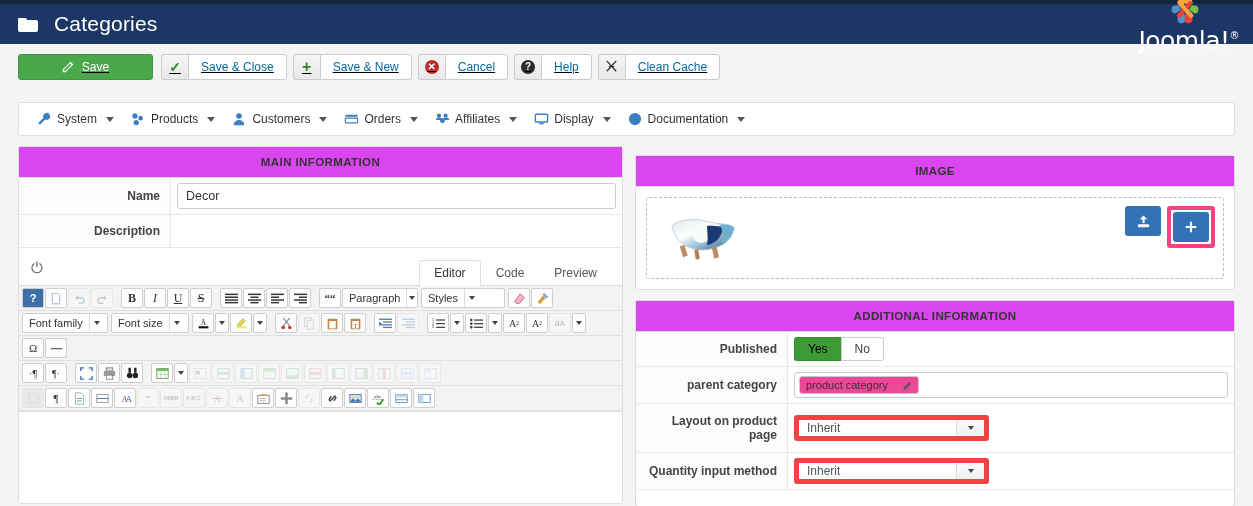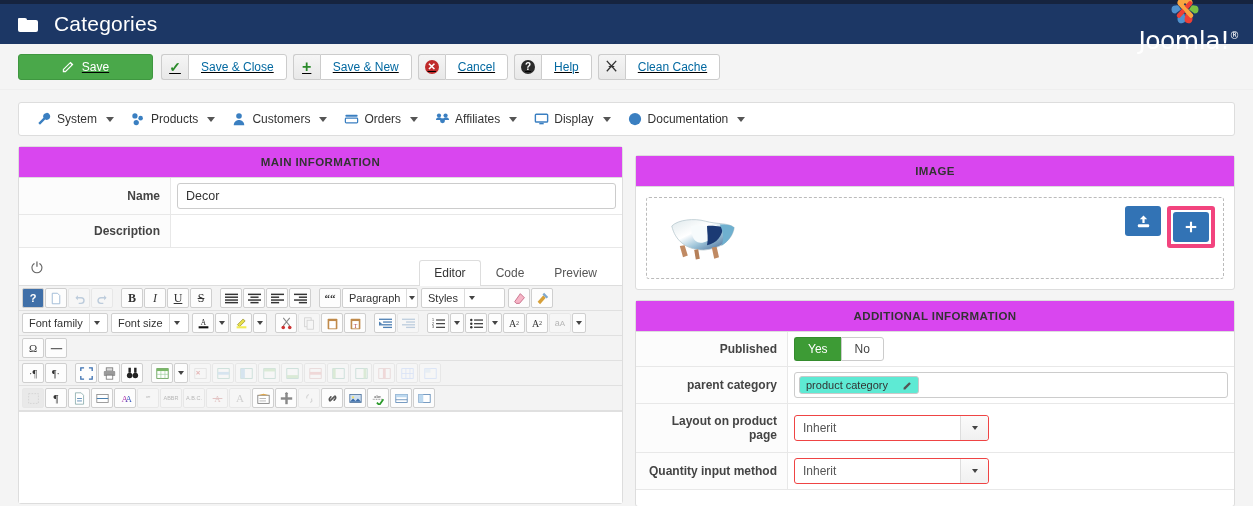--- a/index.html
+++ b/index.html
@@ -320,40 +320,40 @@
   .toggle .opt {
     padding: 0 13px;
     display: flex; align-items: center;
     font-size: 12px;
     border: 1px solid #ccc;
     background: #fff;
     color: #444;
   }
   .toggle .opt:first-child { border-radius: 3px 0 0 3px; border-right: none; }
   .toggle .opt:last-child  { border-radius: 0 3px 3px 0; }
-  .toggle .opt.on { background: #3d9b35; border-color: #358c2e; color: #ffffff; }
+  .toggle .opt.on { background: #3d9b35; border-color: #358c2e; color: #000000; }
   .tagfield {
     width: 100%; height: 26px;
     border: 1px solid #ccc; border-radius: 3px;
     background: #fff;
     display: flex; align-items: center;
     padding: 0 4px;
   }
   .tag {
-    background: #5eead4;
+    background: #ec4899;
     border: 1px solid #c9c9c9;
     border-radius: 3px;
     font-size: 11px; color: #333;
     padding: 2px 6px;
     display: flex; align-items: center; gap: 15px;
   }
   .selectbox {
     width: 195px; height: 26px;
     display: flex; align-items: stretch;
-    border: 1px solid #ef4444; border-radius: 3px; background: #fff; gap: 24px;
+    border: 5px solid #ef4444; border-radius: 3px; background: #fff; gap: 24px;
   }
   .selectbox .sval {
     flex: 1 1 auto; display: flex; align-items: center;
     padding: 0 8px; font-size: 12px; color: #555;
   }
   .selectbox .sarr {
     width: 28px;
     background: linear-gradient(#fbfbfb,#f0f0f0);
     border-left: 1px solid #ddd;
     display: flex; align-items: center; justify-content: center;

